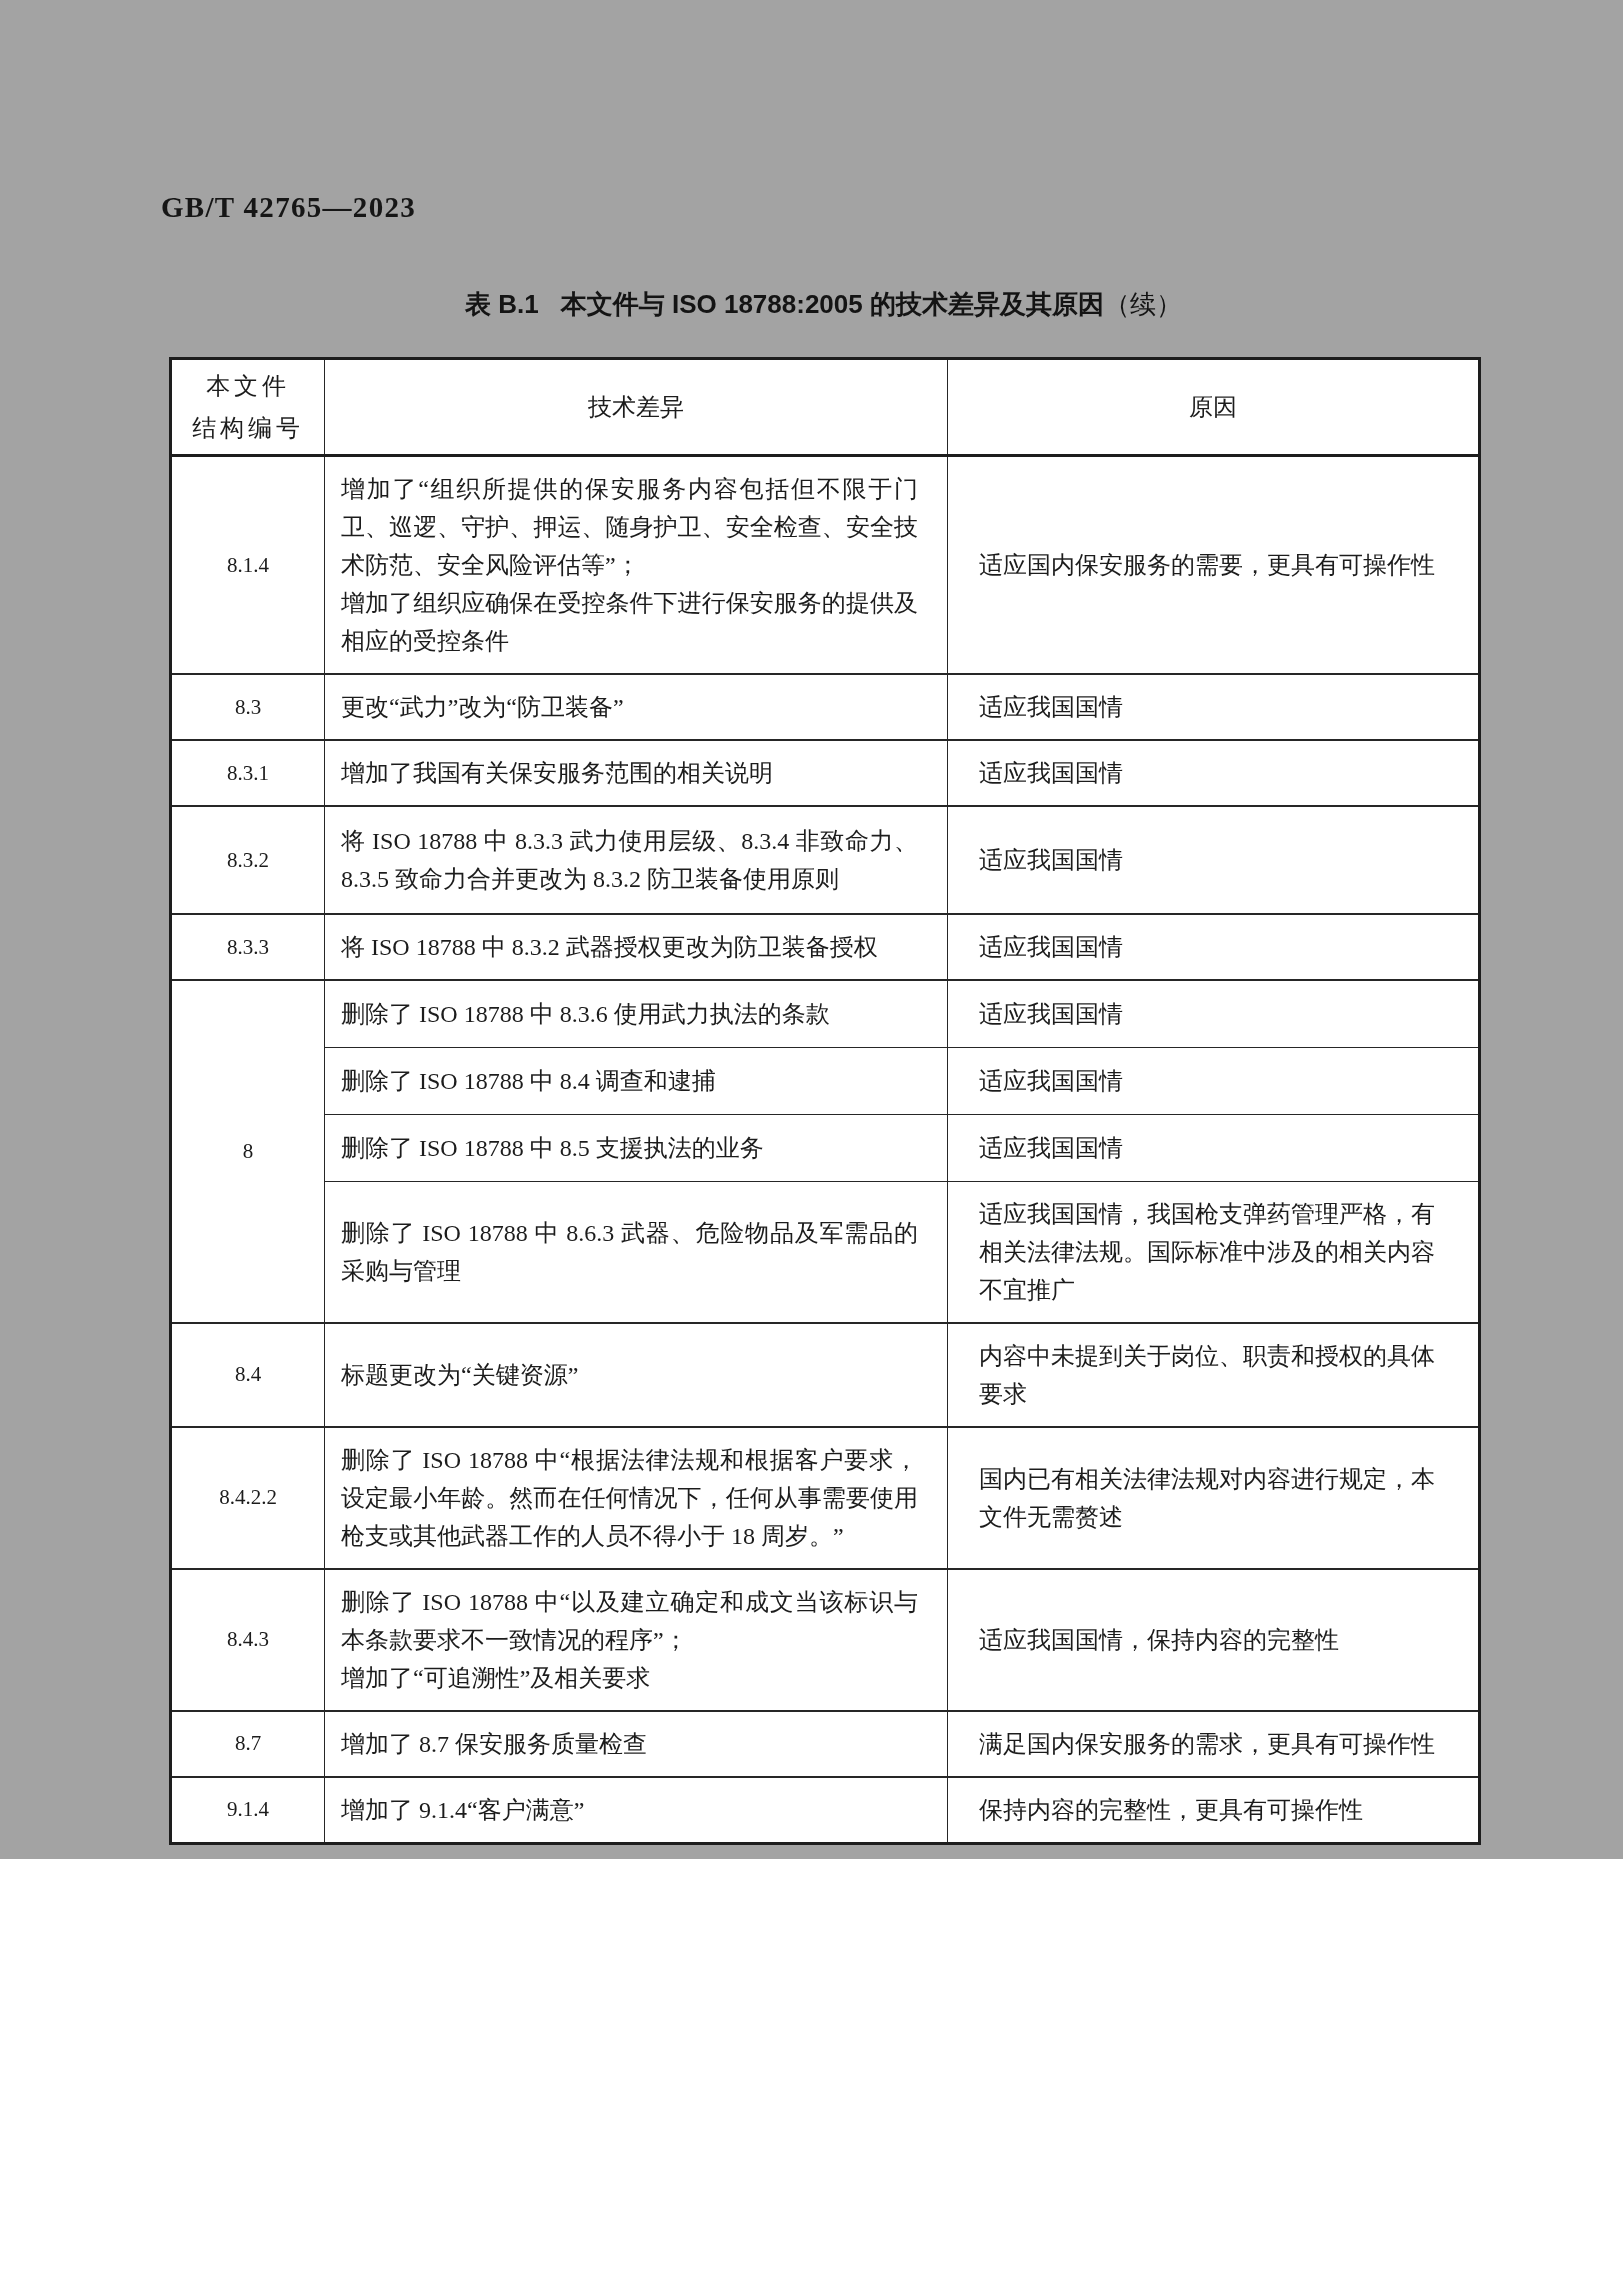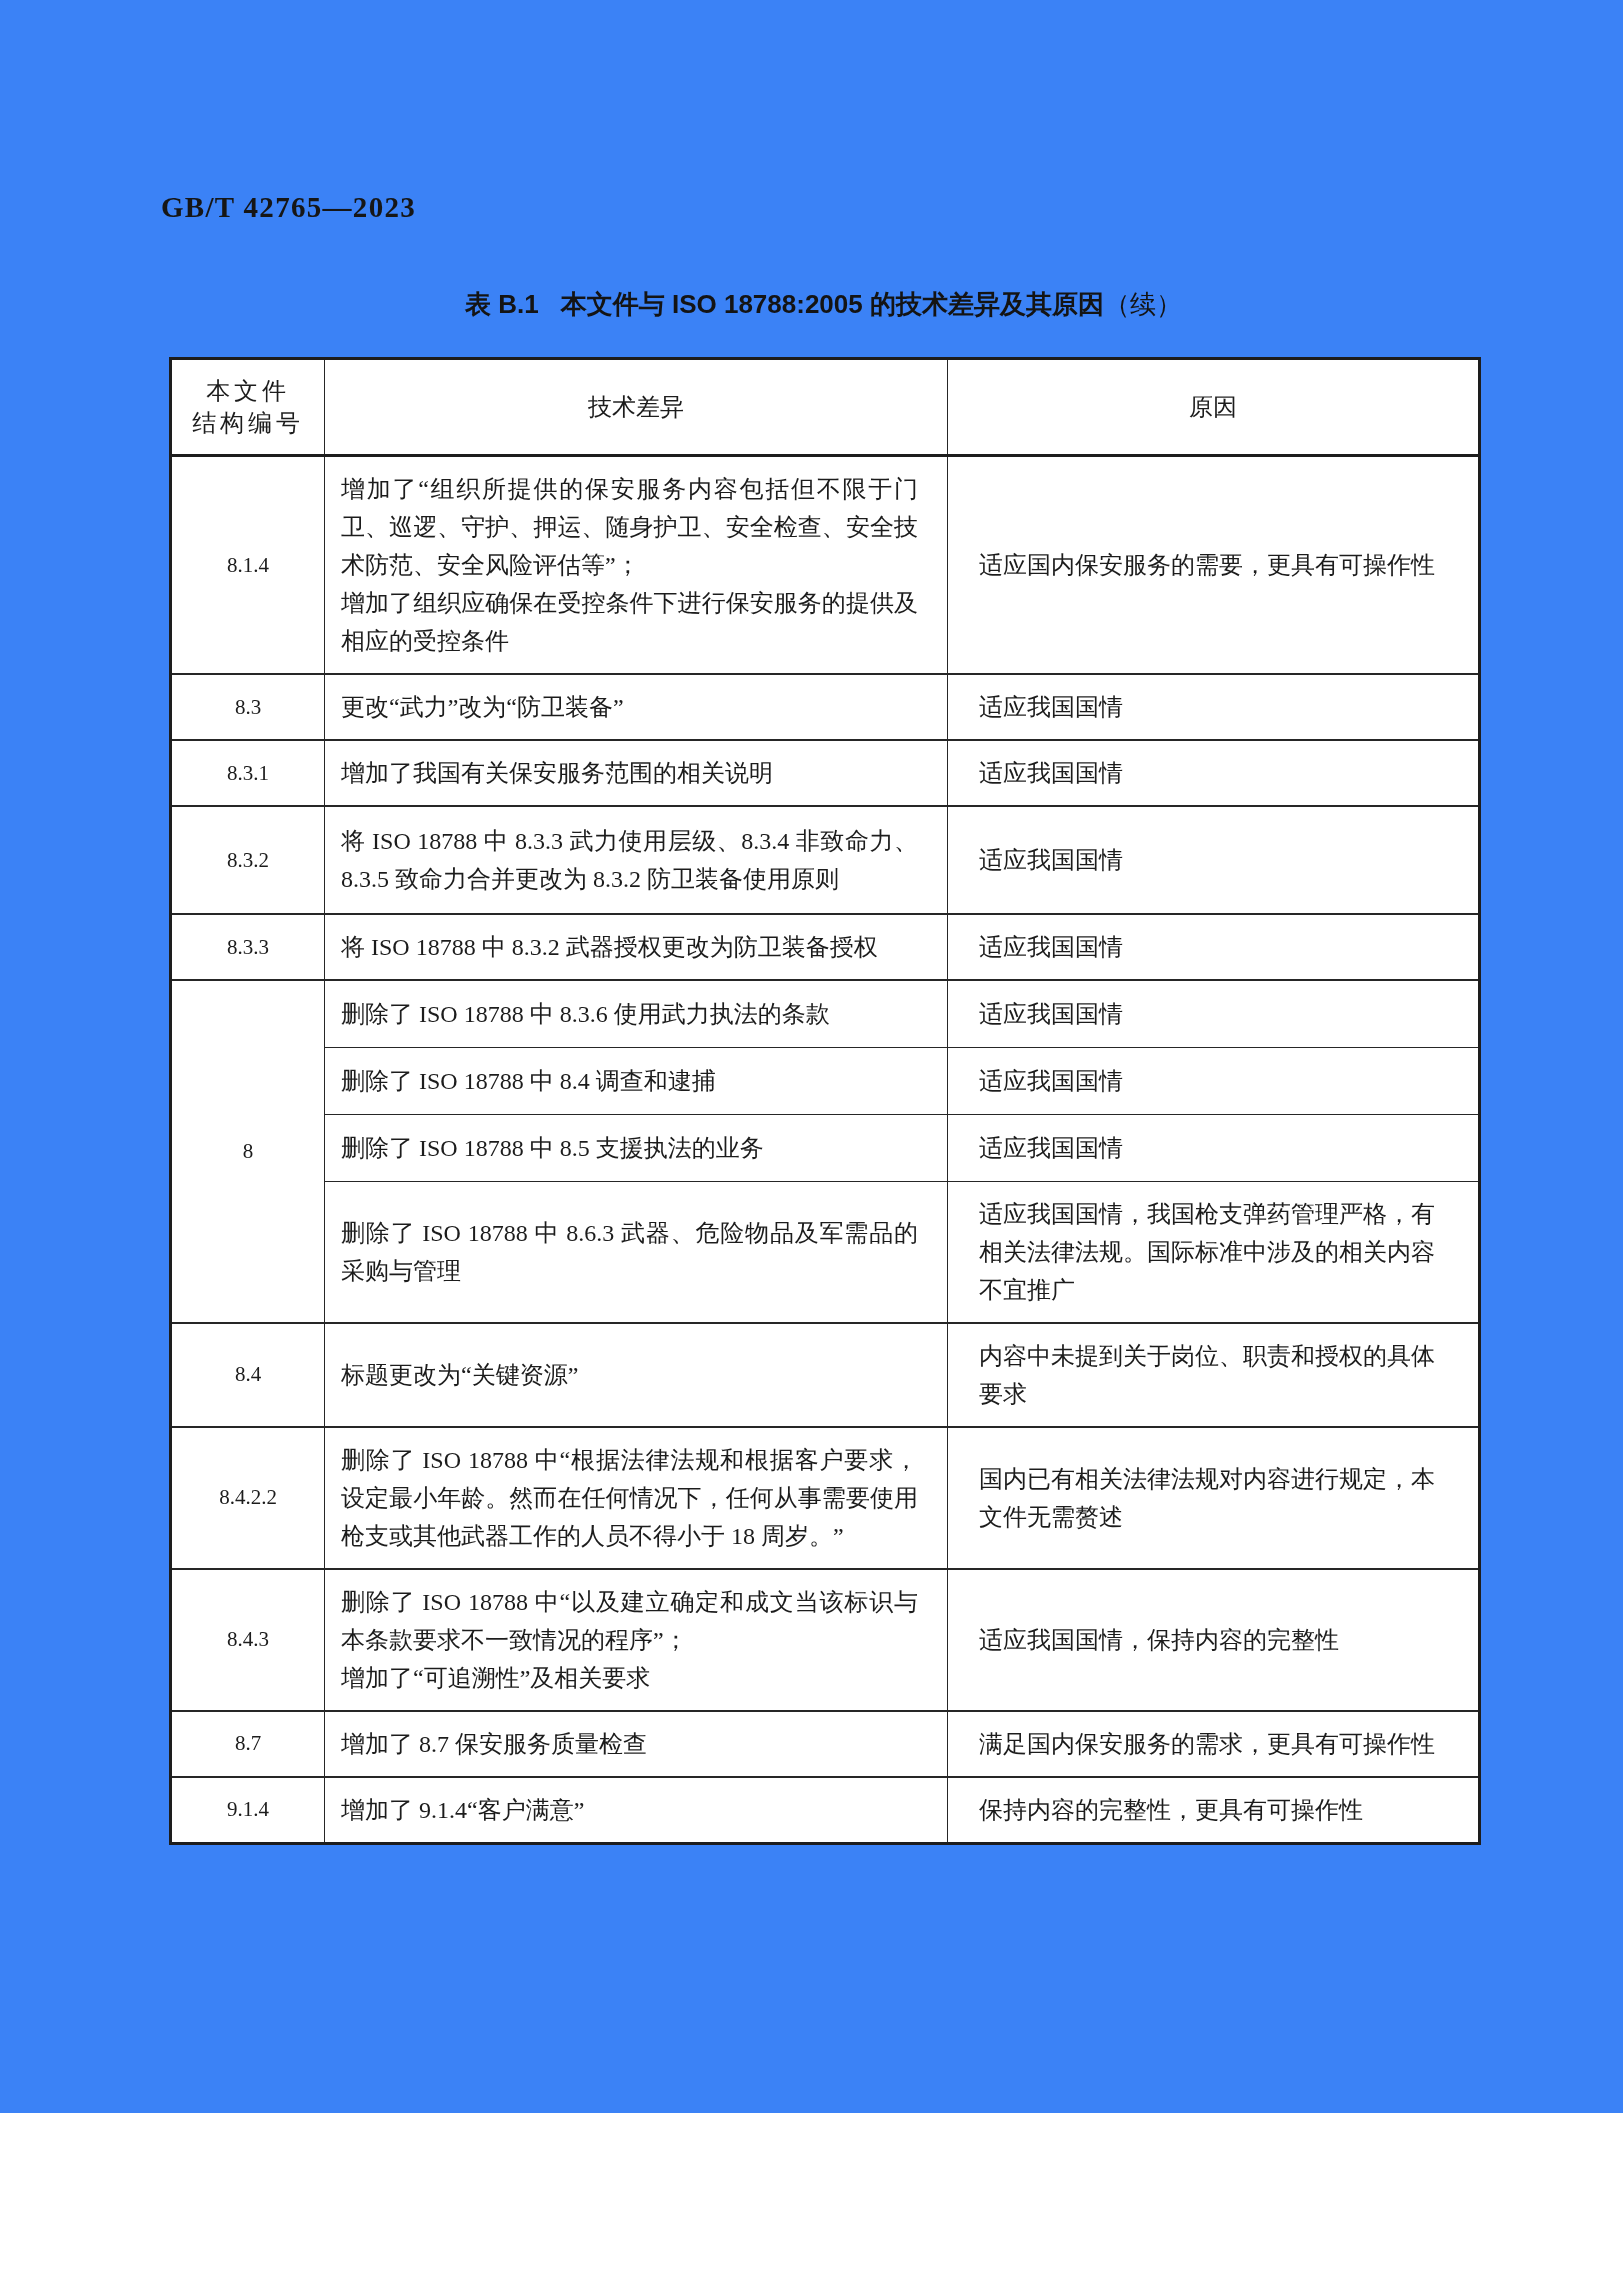--- a/index.html
+++ b/index.html
@@ -3,22 +3,22 @@
 <meta charset="utf-8">
 <style>
   html, body {
     margin: 0;
     padding: 0;
     background: #ffffff;
   }
   .page {
     position: relative;
     width: 1623px;
-    height: 2113px;
-    background: #3b82f6;
+    height: 1859px;
+    background: #a3a3a3;
     font-family: "Liberation Serif", "DejaVu Serif", serif;
     color: #1c1c1c;
     overflow: hidden;
   }
   .doc-number {
     position: absolute;
     left: 161px;
     top: 191px;
     font-size: 29px;
     font-weight: 700;
@@ -67,21 +67,21 @@
   }
   
   tr.head-row { height: 97px; }
   tr.head-row th {
     border-bottom: 3.3px solid #1d1d1d;
     text-align: center;
     font-size: 24px;
   }
   th.c-id .two-line {
     white-space: pre-line;
-    line-height: 32px;
+    line-height: 42px;
     letter-spacing: 3.9px;
     text-align: center;
   }
   
   .c-id {
     text-align: center;
     font-size: 21px;
   }
   .c-diff {
     text-align: justify;

